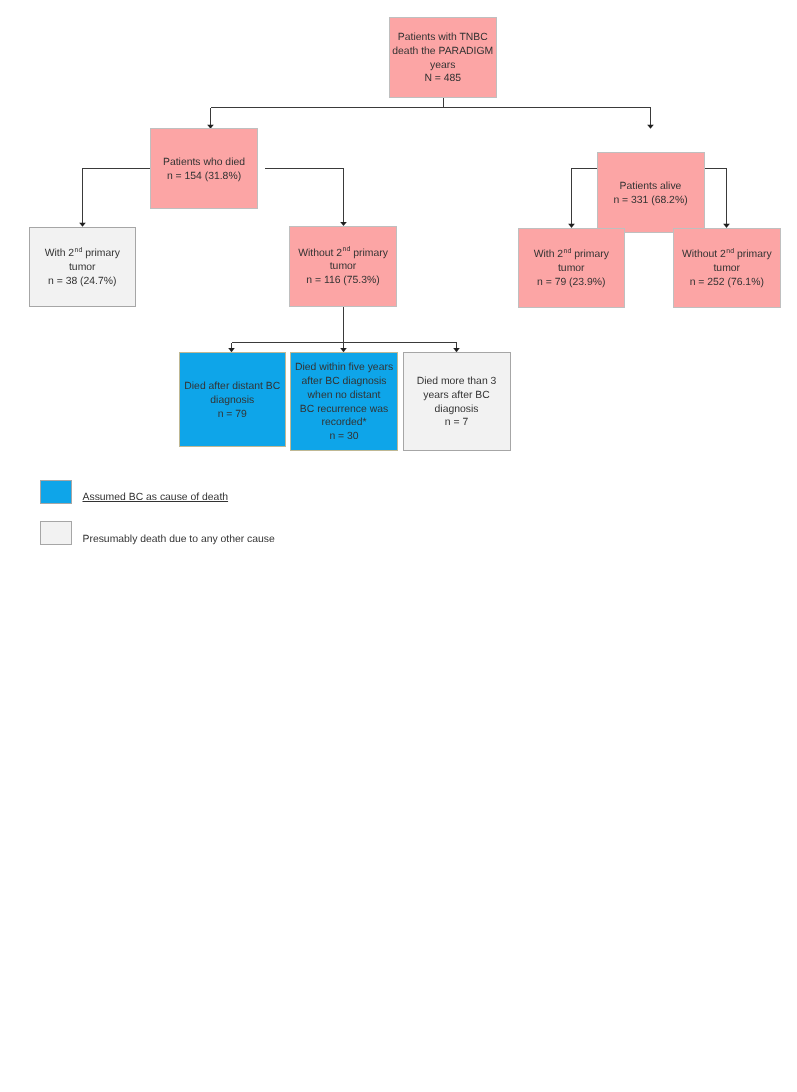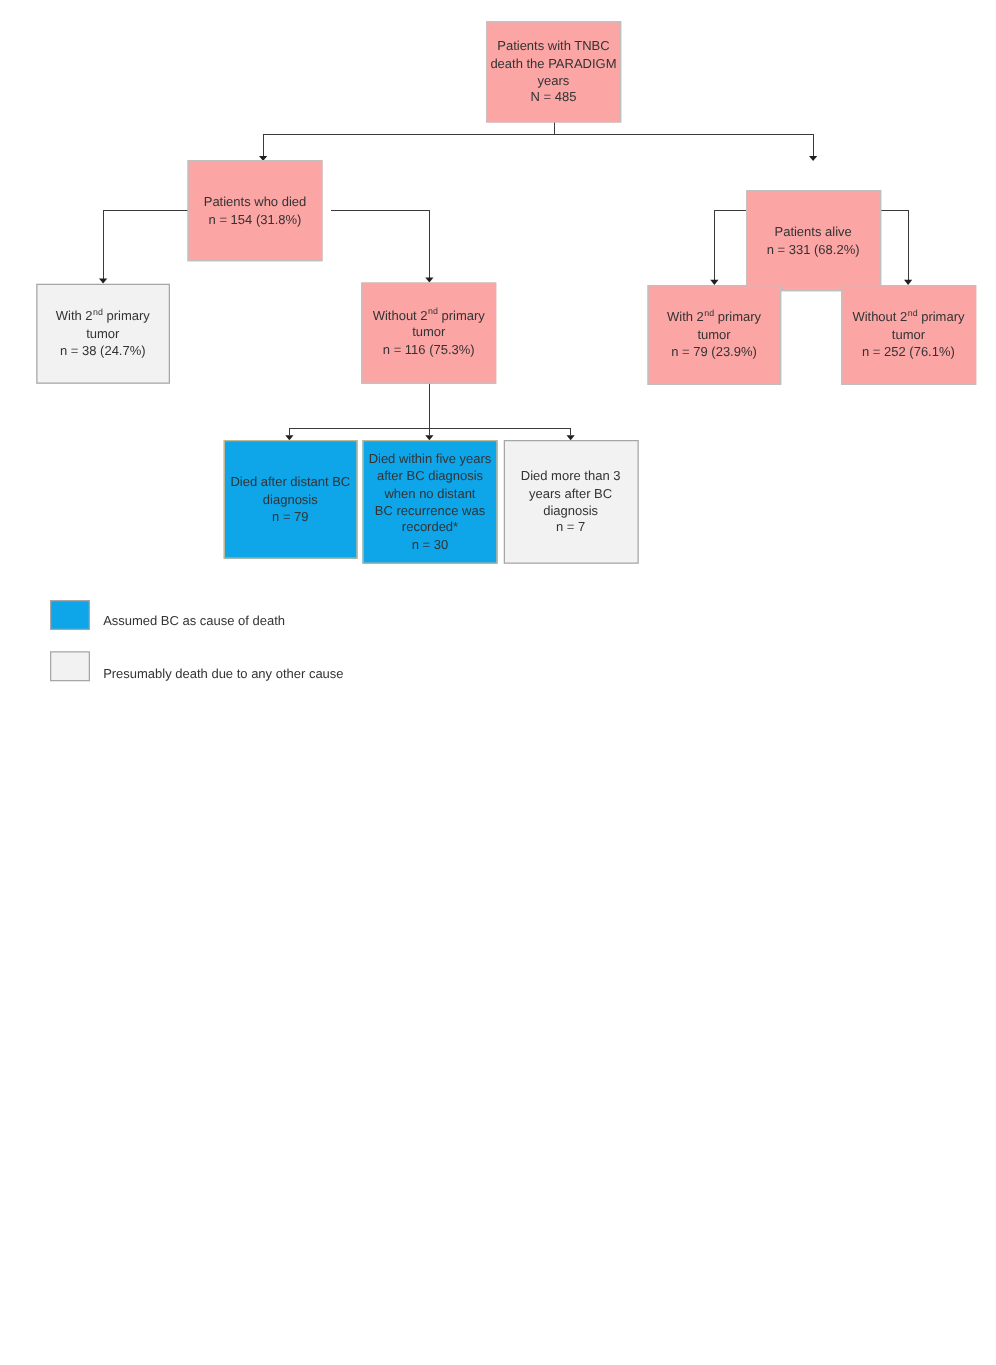--- a/index.html
+++ b/index.html
@@ -173,18 +173,18 @@
   <div class="node fill-gray" style="left:402.5px; top:352px; width:108px; height:98.5px;">
     <div class="txt">
       <div>Died more than 3</div>
       <div>years after BC</div>
       <div>diagnosis</div>
       <div>n = 7</div>
     </div>
   </div>
 
   <div class="legend-sw fill-cream" style="left:40px; top:480px; width:31.5px; height:24px;"></div>
-  <div class="legend-label" style="left:82.5px; top:492.4px;">Assumed BC as cause of death</div>
+  <div class="legend-label" style="left:82.5px; top:492.4px;text-decoration:underline;">Assumed BC as cause of death</div>
 
   <div class="legend-sw fill-gray" style="left:40px; top:520.5px; width:31.5px; height:24.5px;"></div>
   <div class="legend-label" style="left:82.5px; top:533.6px;">Presumably death due to any other cause</div>
 
 </div>
 
 </body></html>

